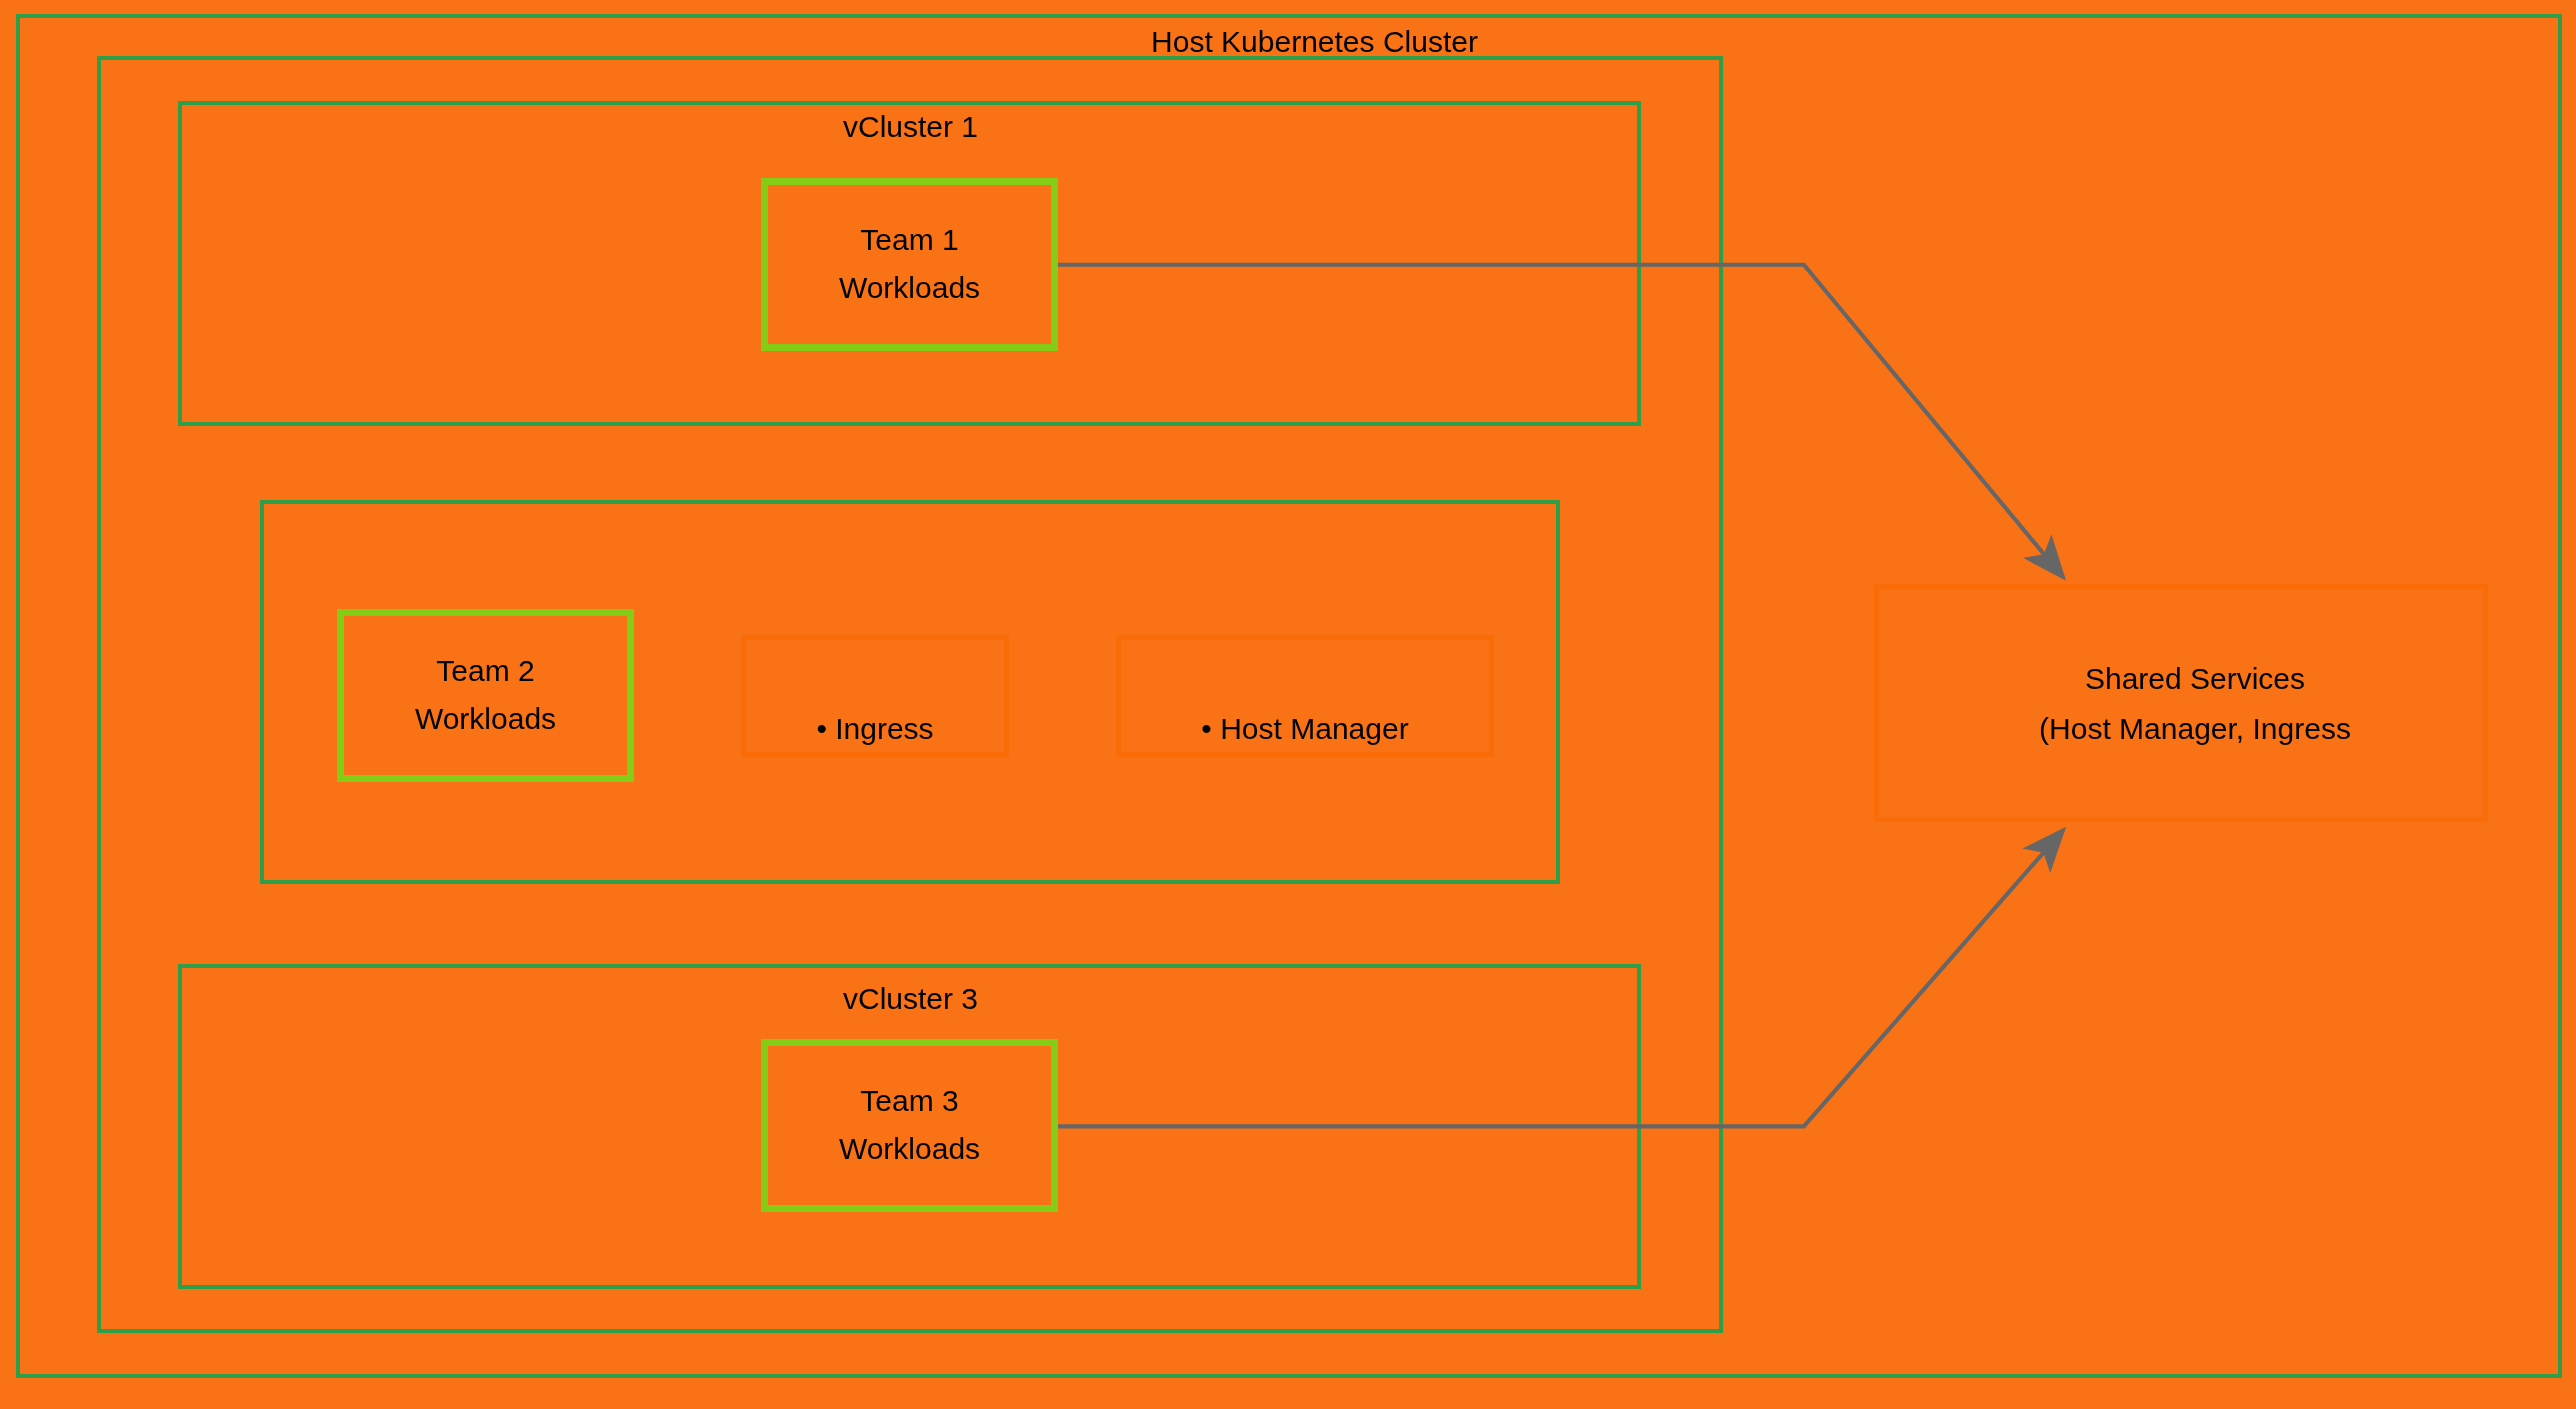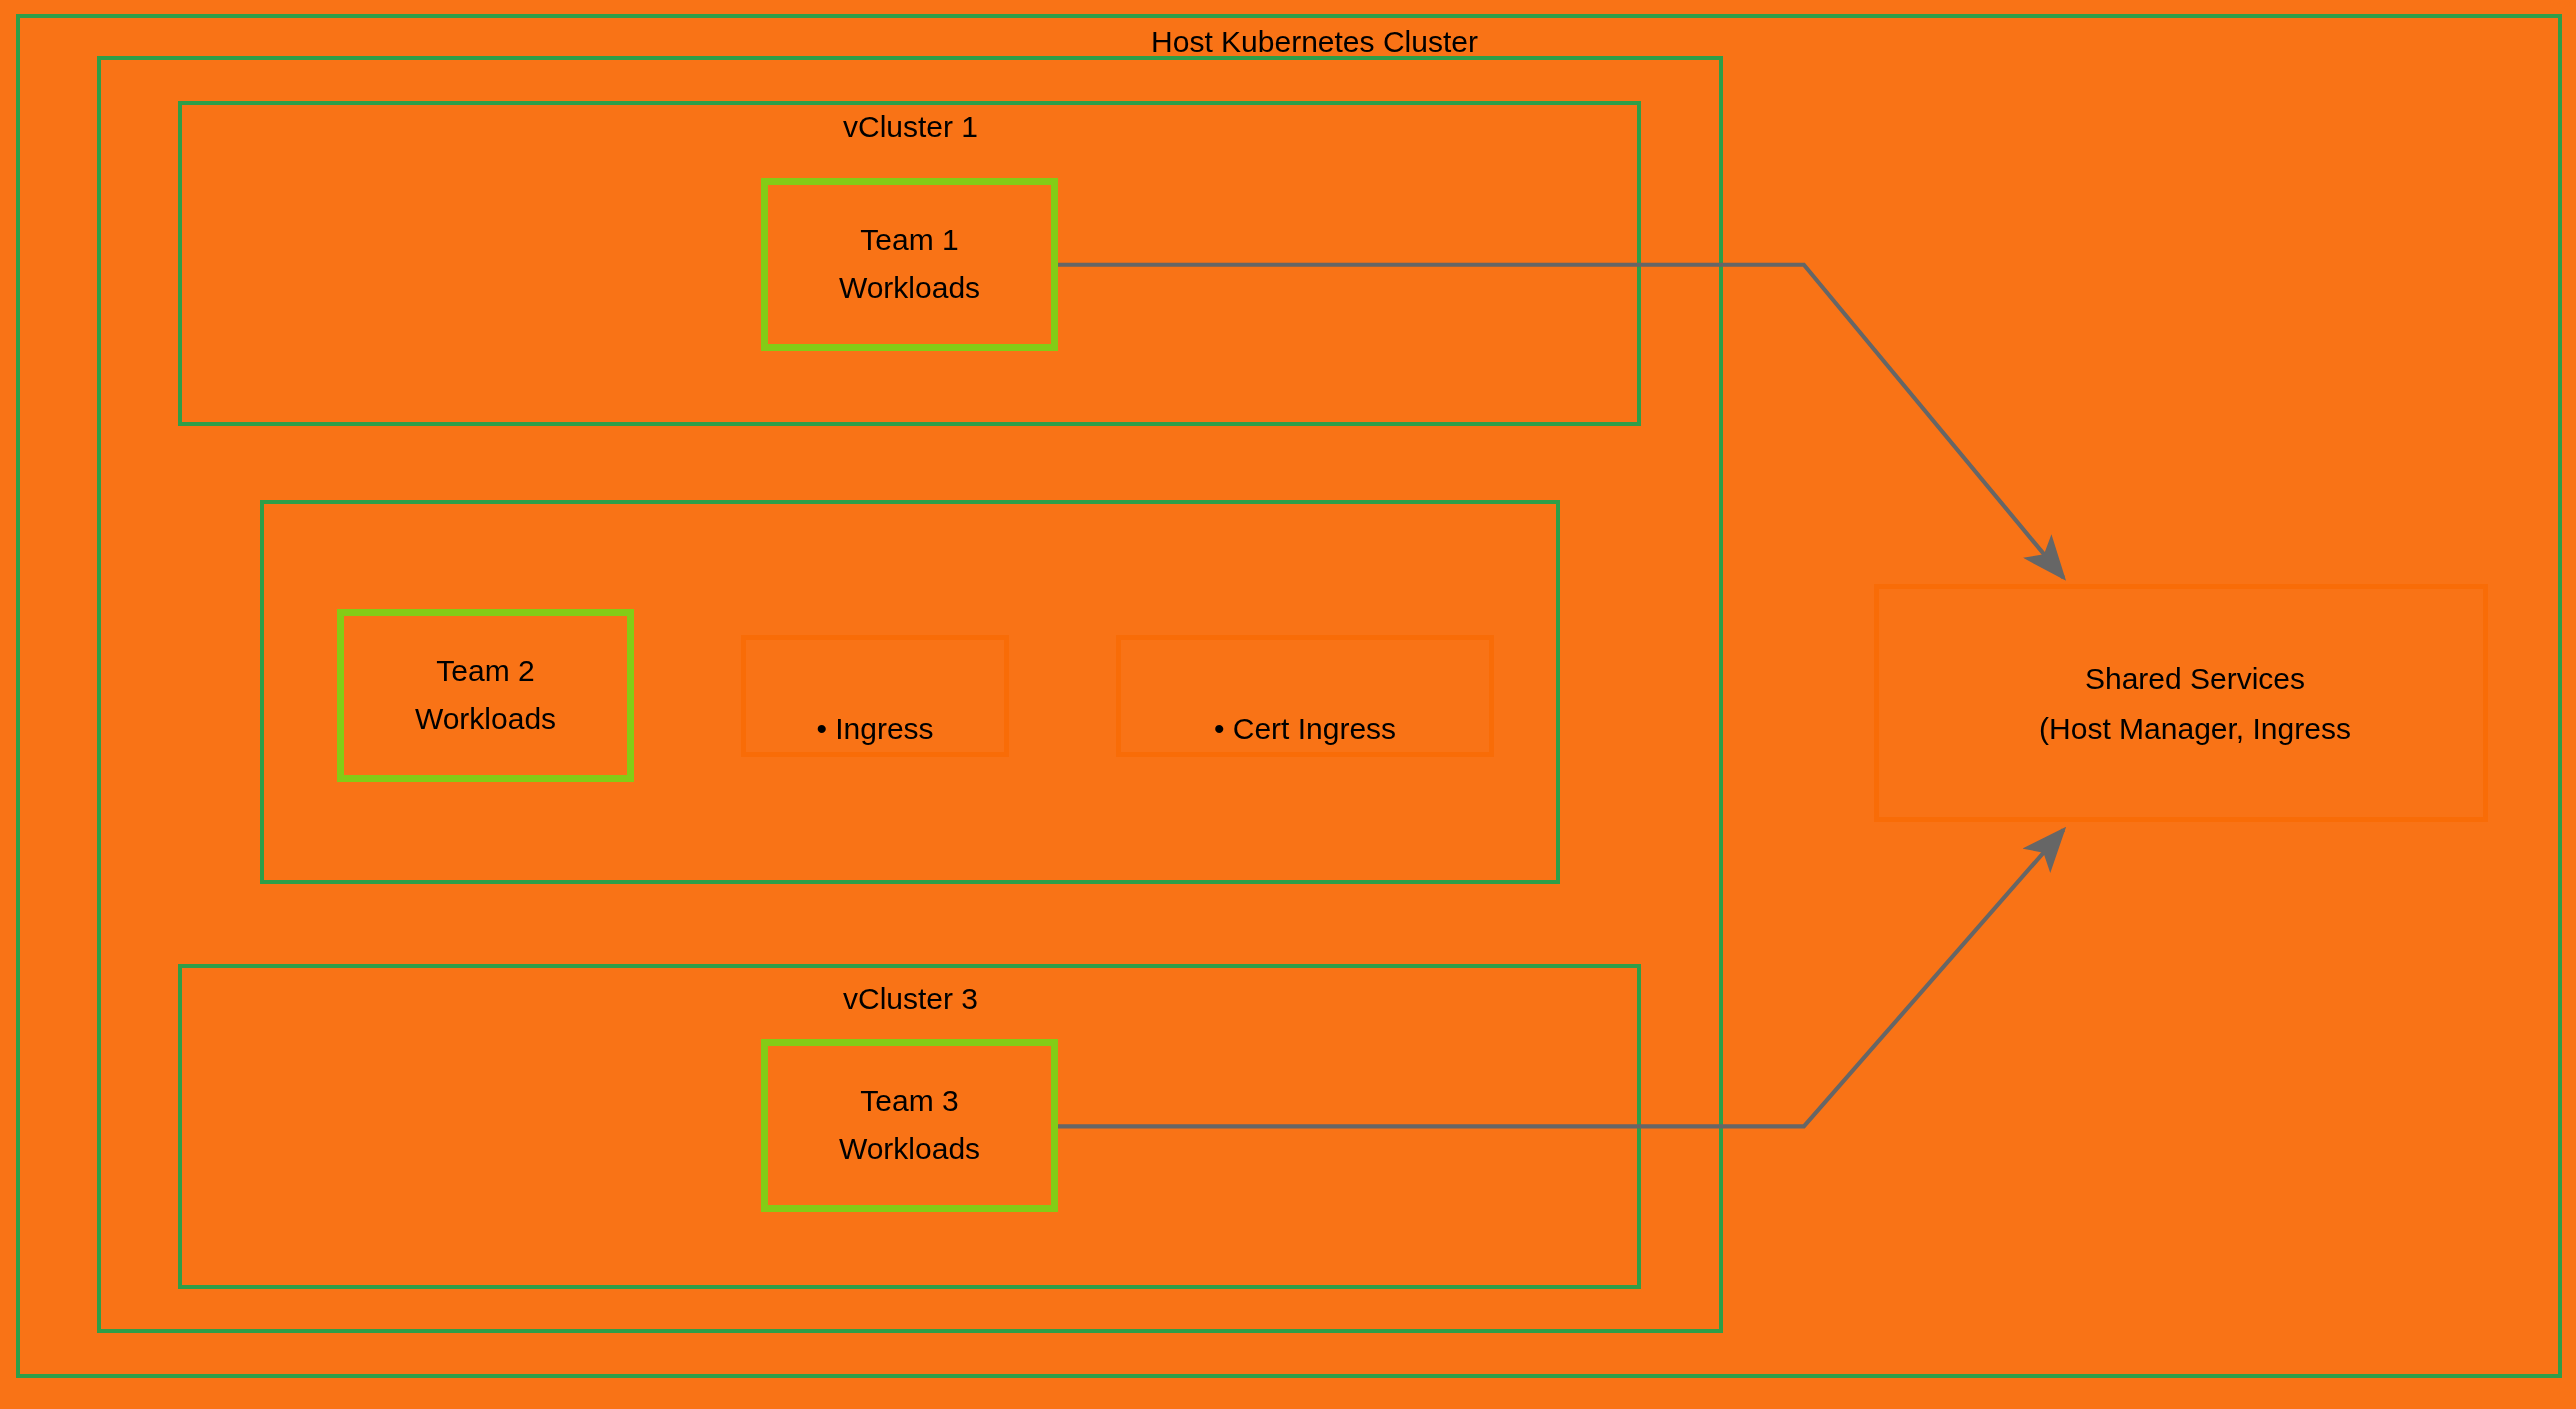--- a/index.html
+++ b/index.html
@@ -113,21 +113,21 @@
   <div class="box orange-box" style="left:741px; top:635px; width:268px; height:122px;">
     <div class="bullet-text">
       <span>•</span>
       <span>Ingress</span>
     </div>
   </div>
 
   <div class="box orange-box" style="left:1116px; top:635px; width:378px; height:122px;">
     <div class="bullet-text">
       <span>•</span>
-      <span>Cert Ingress</span>
+      <span>Host Manager</span>
     </div>
   </div>
 
   <div class="box green-box" style="left:178px; top:964px; width:1463px; height:325px;"></div>
   <div class="title-label" style="left:541px; top:973px; width:739px;margin-top:8px;">vCluster 3</div>
 
   <div class="box blue-box" style="left:761px; top:1039px; width:297px; height:173px;">
     <div class="box-text">
       <span class="line">Team 3</span>
       <span class="line">Workloads</span>

